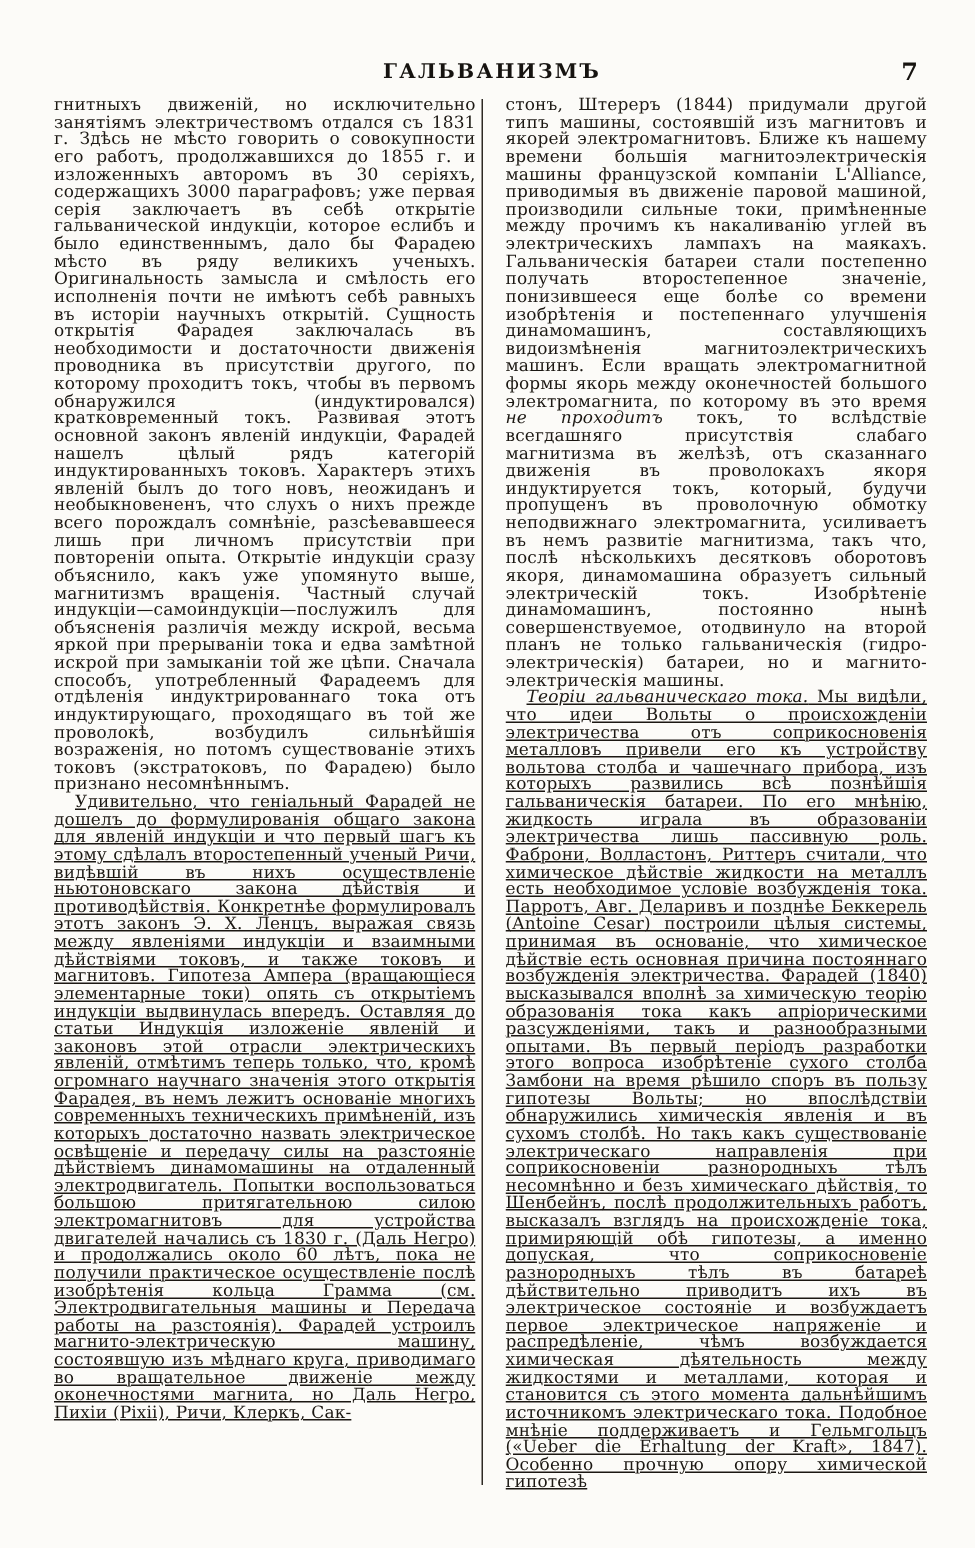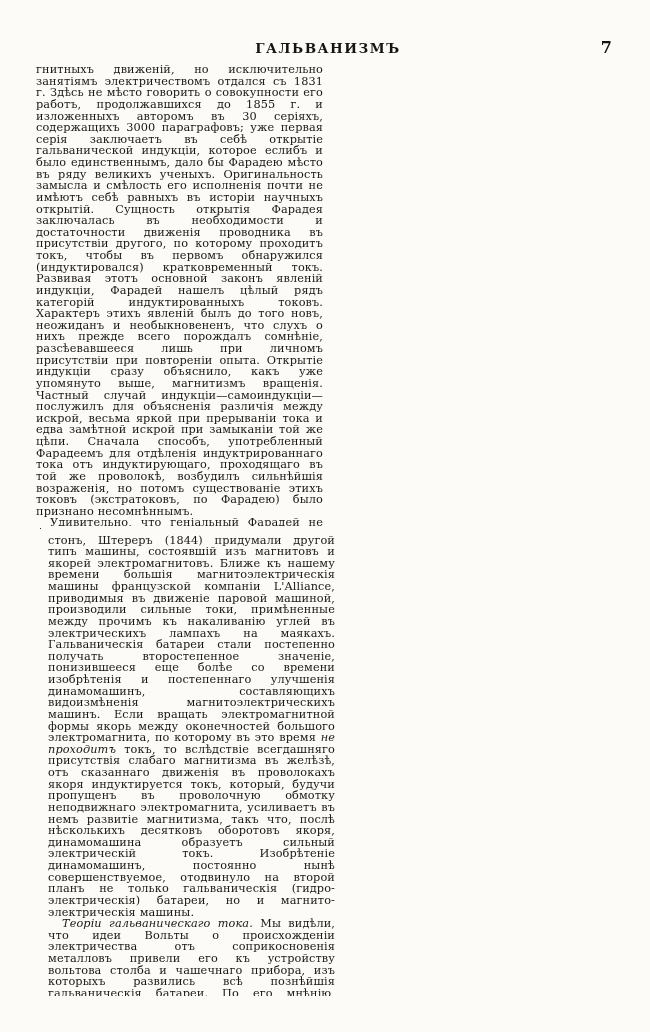--- a/index.html
+++ b/index.html
@@ -46,21 +46,20 @@
     color: #161310;
   }
   .columns {
     position: absolute;
     top: 64px;
     left: 36px;
     width: 582px;
     height: 932px;
     display: flex;
     overflow: hidden;
-    flex-direction: column;
   }
   .col {
     width: 287px;
     height: 100%;
     overflow: hidden;
     text-align: justify;
     font-size: 11.3px;
     line-height: 11.62px;
     letter-spacing: 0.1px;
     word-spacing: 0.2px;
@@ -72,20 +71,21 @@
     background: #2e2a24;
     margin: 2px 3px 6px 4px;
     flex: 0 0 1px;
   }
   .para {
     margin: 0;
     padding: 0;
   }
   .para.indent {
     text-indent: 14px;
+    text-decoration: underline;
   }
   .it {
     font-style: italic;
   }
 </style>
 </head>
 <body>
 
 <div class="page">
 

